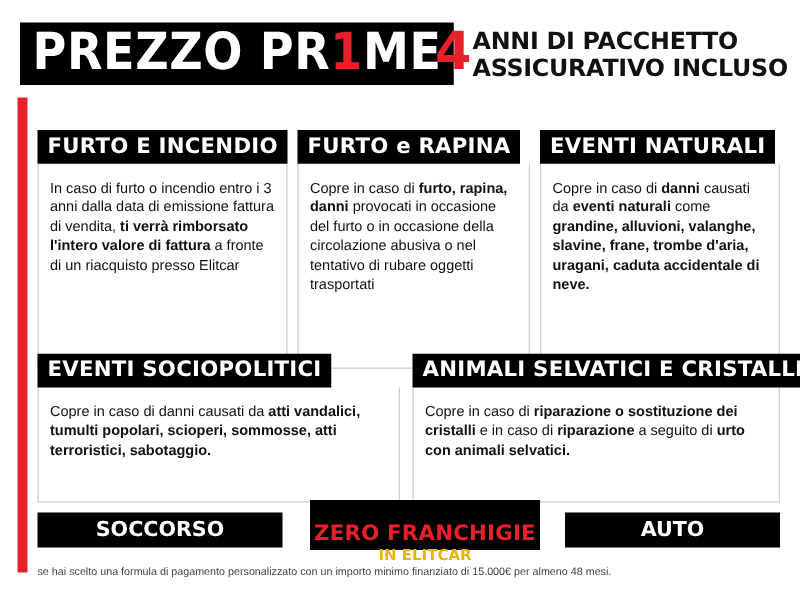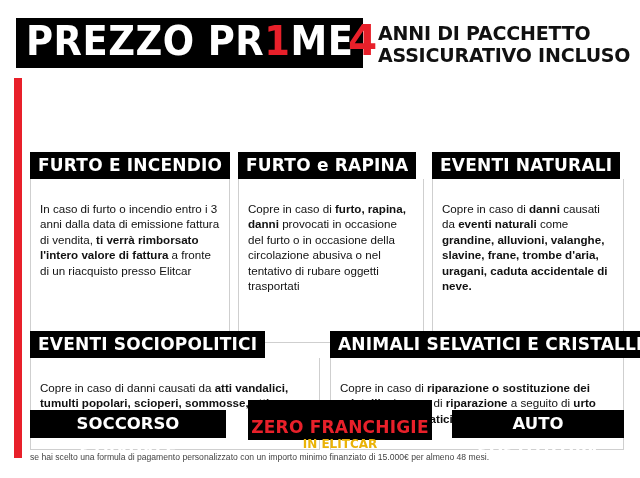--- a/index.html
+++ b/index.html
@@ -82,37 +82,36 @@
     color: #111111;
     letter-spacing: -0.2px;
     font-family: "DejaVu Sans", sans-serif;
   }
   .header-sub div { white-space: nowrap; }
 
   
   .card {
     position: absolute;
     box-sizing: border-box;
-    margin-top: 48px;
   }
   .card-head {
     display: inline-block;
     background: #000000;
     color: #ffffff;
     font-size: 17px;
     font-weight: bold;
     letter-spacing: 0.2px;
     padding: 3px 8px 4px 8px;
     font-family: "DejaVu Sans", sans-serif;
     white-space: nowrap;
   }
   .card-body {
     border: 1.5px solid #cfcfcf;
     border-top: none;
-    padding: 22px 9px 9px 9px;
+    padding: 12px 9px 9px 9px;
     font-size: 11.6px;
     line-height: 1.33;
     color: #111111;
     box-sizing: border-box;
   }
   .card-body b { font-weight: bold; }
 
   
   #card-furto-incendio { left: 30px;  top: 104px; width: 200px; }
   #card-furto-incendio .card-body { height: 164px; }

